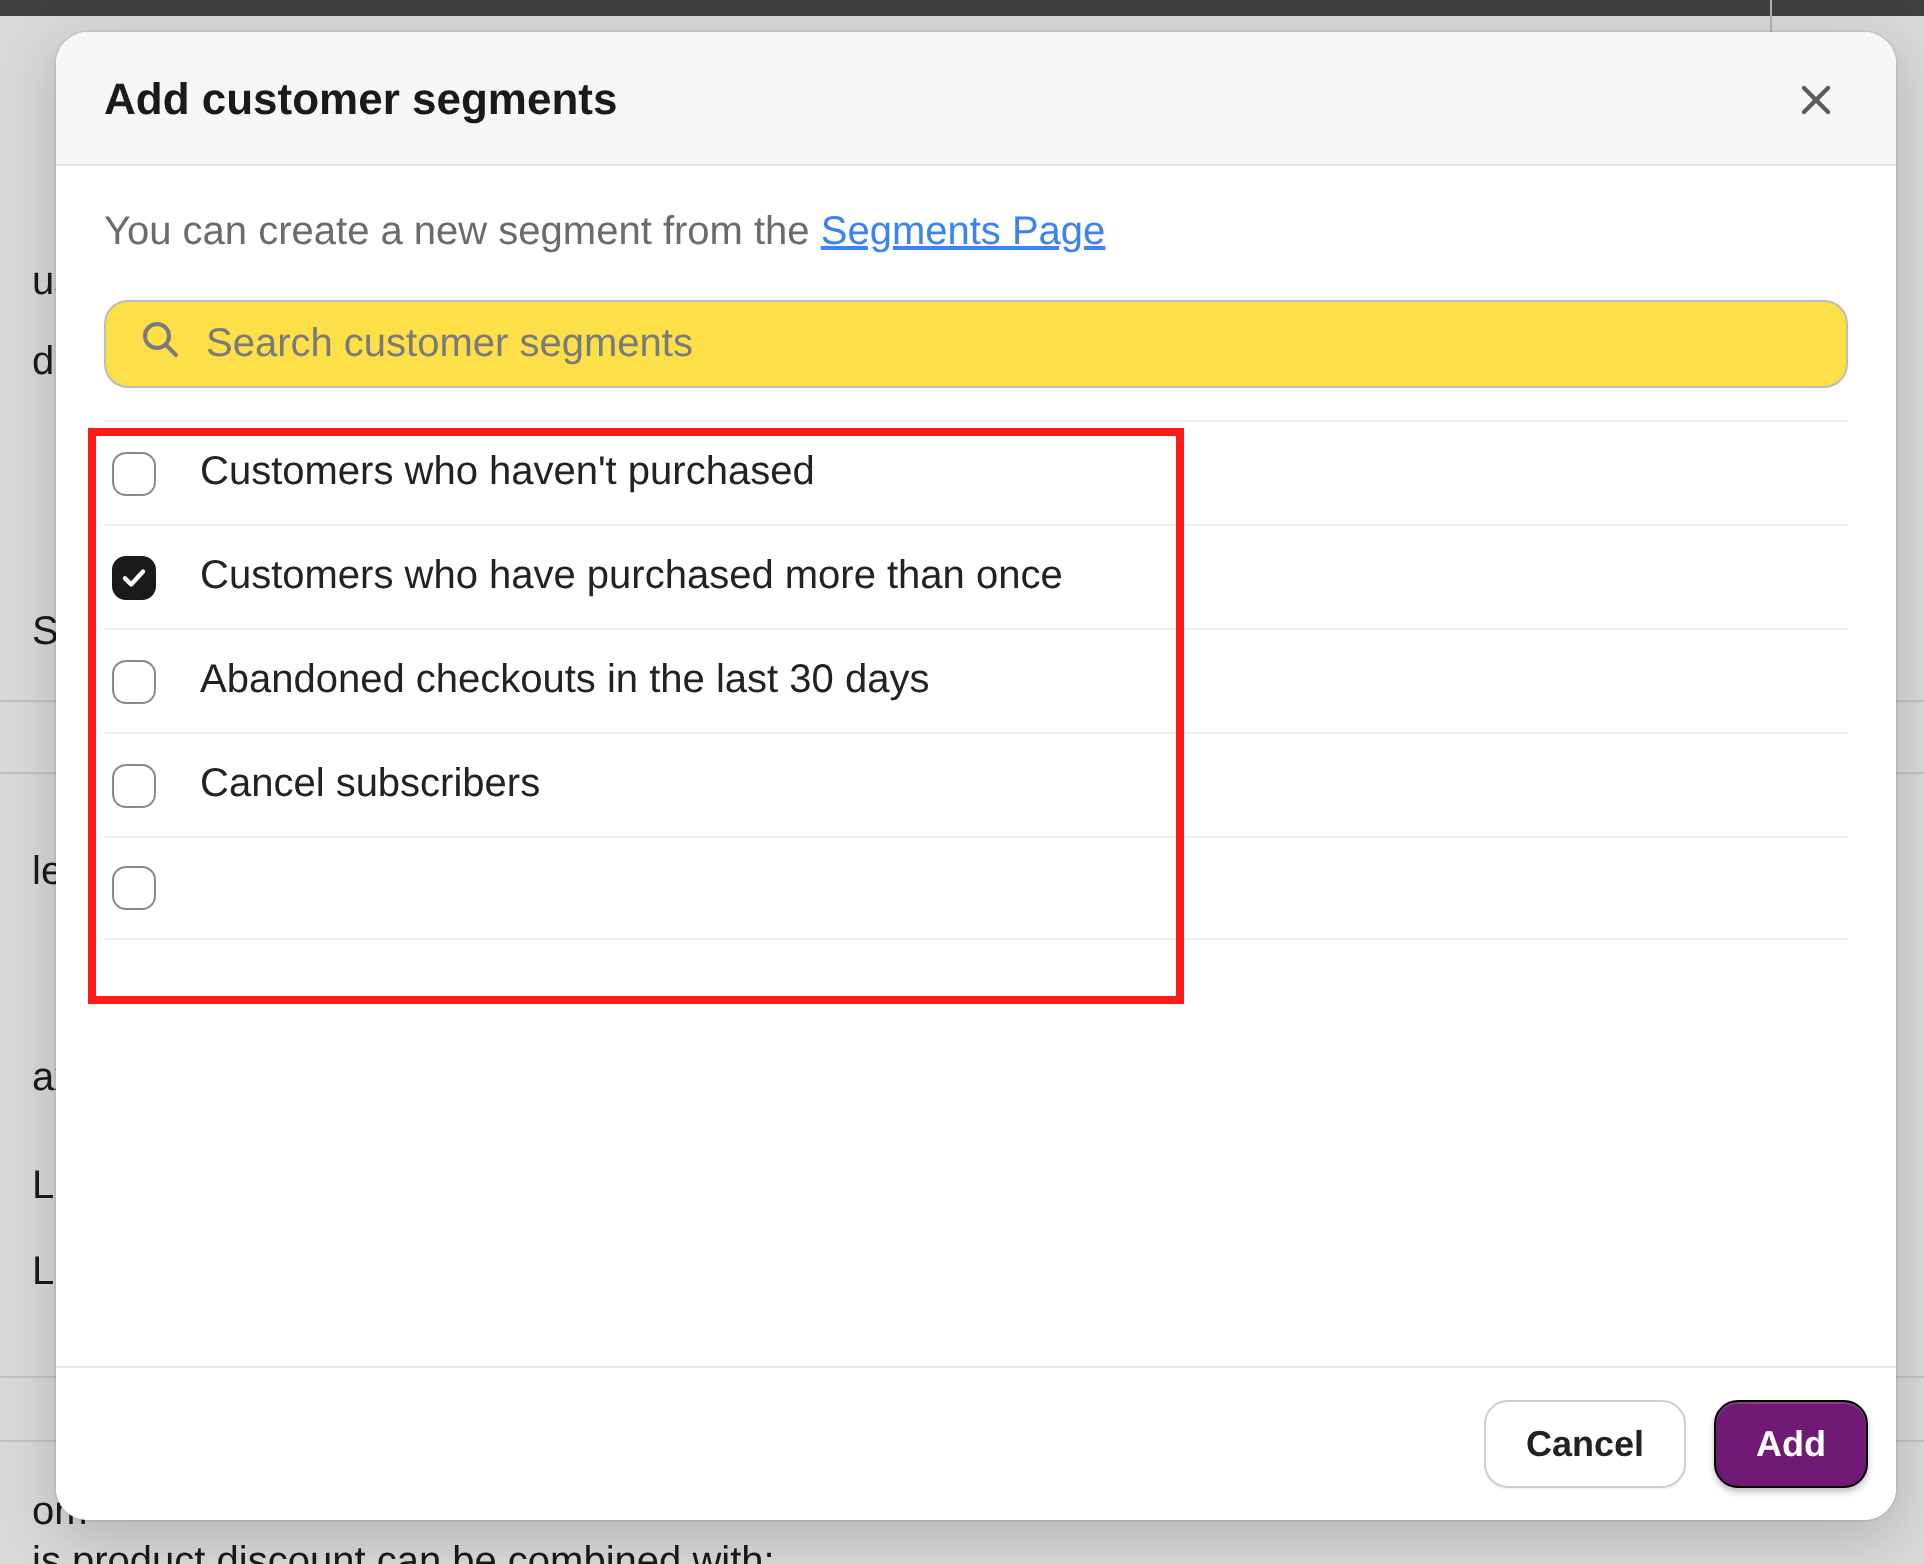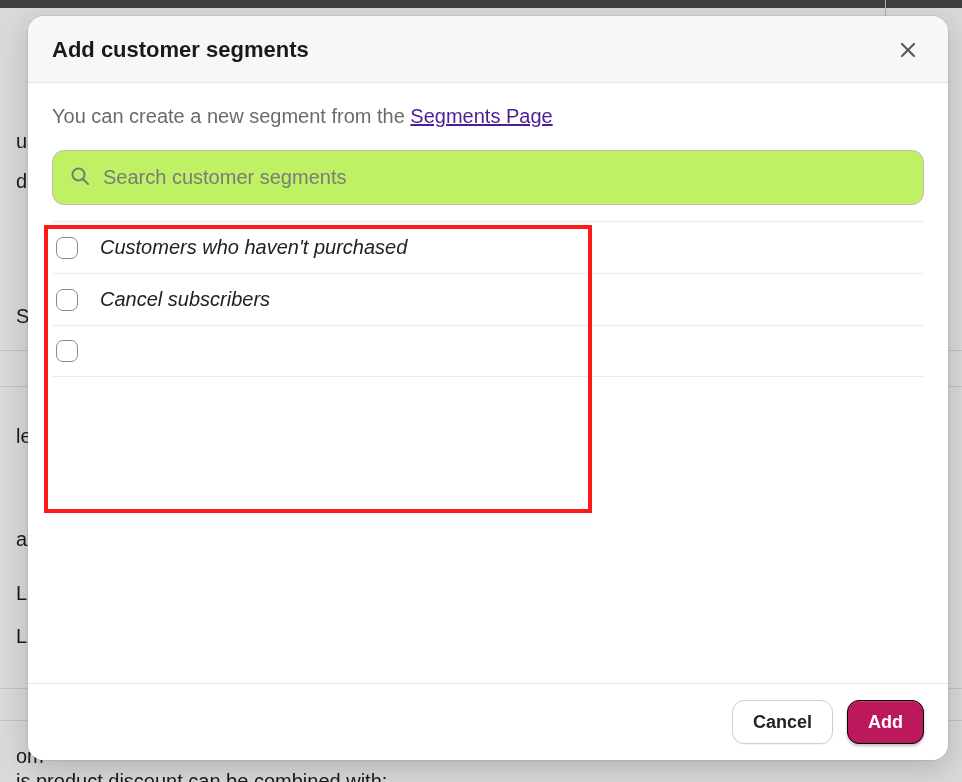--- a/index.html
+++ b/index.html
@@ -19,42 +19,42 @@
     
     .modal { position:absolute; left:28px; top:16px; width:920px; height:744px; background:#fff; border-radius:16px; box-shadow:0 8px 28px rgba(0,0,0,0.18), 0 0 0 1px rgba(0,0,0,0.05); display:flex; flex-direction:column; overflow:hidden; }
 
     .modal-header { display:flex; align-items:center; justify-content:space-between; padding:18px 24px 16px 24px; background:#f7f7f7; border-bottom:1px solid #e7e7e7; }
     .modal-title { font-size:22px; font-weight:700; color:#1a1a1a; }
     .close-btn { width:32px; height:32px; border:none; background:transparent; border-radius:8px; cursor:pointer; display:flex; align-items:center; justify-content:center; color:#5c5c5c; }
 
     .modal-body { padding:22px 24px 0 24px; flex:1; overflow:auto; position:relative; }
 
     .hint { font-size:20px; color:#6b6b6b; margin-bottom:22px; }
-    .hint a { color:#4c1d95; text-decoration:underline; }
+    .hint a { color:#3b82f6; text-decoration:underline; }
 
     .search-wrap { position:relative; margin-bottom:16px; }
     .search-icon { position:absolute; left:18px; top:50%; transform:translateY(-50%); color:#7a7a7a; pointer-events:none; }
-    .search-input { width:100%; height:55px; padding:0 16px 0 50px; font-size:20px; border:1px solid #bcbcbc; border-radius:12px; background:#bef264; color:#1a1a1a; }
+    .search-input { width:100%; height:44px; padding:0 16px 0 50px; font-size:20px; border:1px solid #bcbcbc; border-radius:12px; background:#fde047; color:#1a1a1a; }
     .search-input::placeholder { color:#7a7a7a; }
 
-    .seg-list { position:relative;font-style:italic; }
+    .seg-list { position:relative; }
     .highlight-box { position:absolute; left:-8px; top:4px; width:548px; height:288px; border:4px solid #ff1a1a; pointer-events:none; z-index:3; }
     .seg-item { display:flex; align-items:center; gap:22px; padding:14px 4px; border-top:1px solid #ececec; cursor:pointer; }
     .seg-item:last-child { border-bottom:1px solid #ececec; }
     .seg-label { font-size:20px; color:#222; }
 
     .cb { width:22px; height:22px; border-radius:7px; border:1.5px solid #8a8a8a; background:#fff; display:flex; align-items:center; justify-content:center; flex-shrink:0; }
     .cb.checked { background:#1a1a1a; border-color:#1a1a1a; }
     .cb svg { display:none; }
     .cb.checked svg { display:block; }
 
-    .modal-footer { display:flex; justify-content:flex-end; gap:14px; padding:16px 24px; border-top:1px solid #e7e7e7; background:#fff; }
+    .modal-footer { display:flex; justify-content:flex-end; gap:14px; padding:16px 14px; border-top:1px solid #e7e7e7; background:#fff; }
     .btn { height:44px; padding:0 20px; font-size:18px; font-weight:600; border-radius:12px; cursor:pointer; }
     .btn-secondary { background:#fff; color:#222; border:1px solid #cfcfcf; box-shadow:0 1px 0 rgba(0,0,0,0.04); }
-    .btn-primary { background:#be185d; color:#fff; border:1px solid #000; box-shadow: inset 0 1px 0 rgba(255,255,255,0.15), 0 2px 3px rgba(0,0,0,0.25); }
+    .btn-primary { background:#701a75; color:#fff; border:1px solid #000; box-shadow: inset 0 1px 0 rgba(255,255,255,0.15), 0 2px 3px rgba(0,0,0,0.25); }
   </style>
 </head>
 <body>
 
 <div class="bg">
   <div class="strip-dark"></div>
   <div class="vline"></div>
   <div class="hline" style="top:350px"></div>
   <div class="hline" style="top:386px"></div>
   <div class="hline" style="top:688px"></div>
@@ -101,21 +101,35 @@
     <div class="seg-list">
       <div class="highlight-box"></div>
 
       <label class="seg-item">
         <span class="cb">
           
         </span>
         <span class="seg-label">Customers who haven't purchased</span>
       </label>
 
+      <label class="seg-item">
+        <span class="cb checked">
+          <svg width="14" height="14" viewBox="0 0 14 14">
+              <path d="M2.5 7.2 L5.6 10.2 L11.5 3.8" fill="none" stroke="#fff" stroke-width="2.2" stroke-linecap="round" stroke-linejoin="round"></path>
+            </svg>
+        </span>
+        <span class="seg-label">Customers who have purchased more than once</span>
+      </label>
 
+      <label class="seg-item">
+        <span class="cb">
+          
+        </span>
+        <span class="seg-label">Abandoned checkouts in the last 30 days</span>
+      </label>
 
       <label class="seg-item">
         <span class="cb">
           
         </span>
         <span class="seg-label">Cancel subscribers</span>
       </label>
 
       <label class="seg-item">
         <span class="cb">

